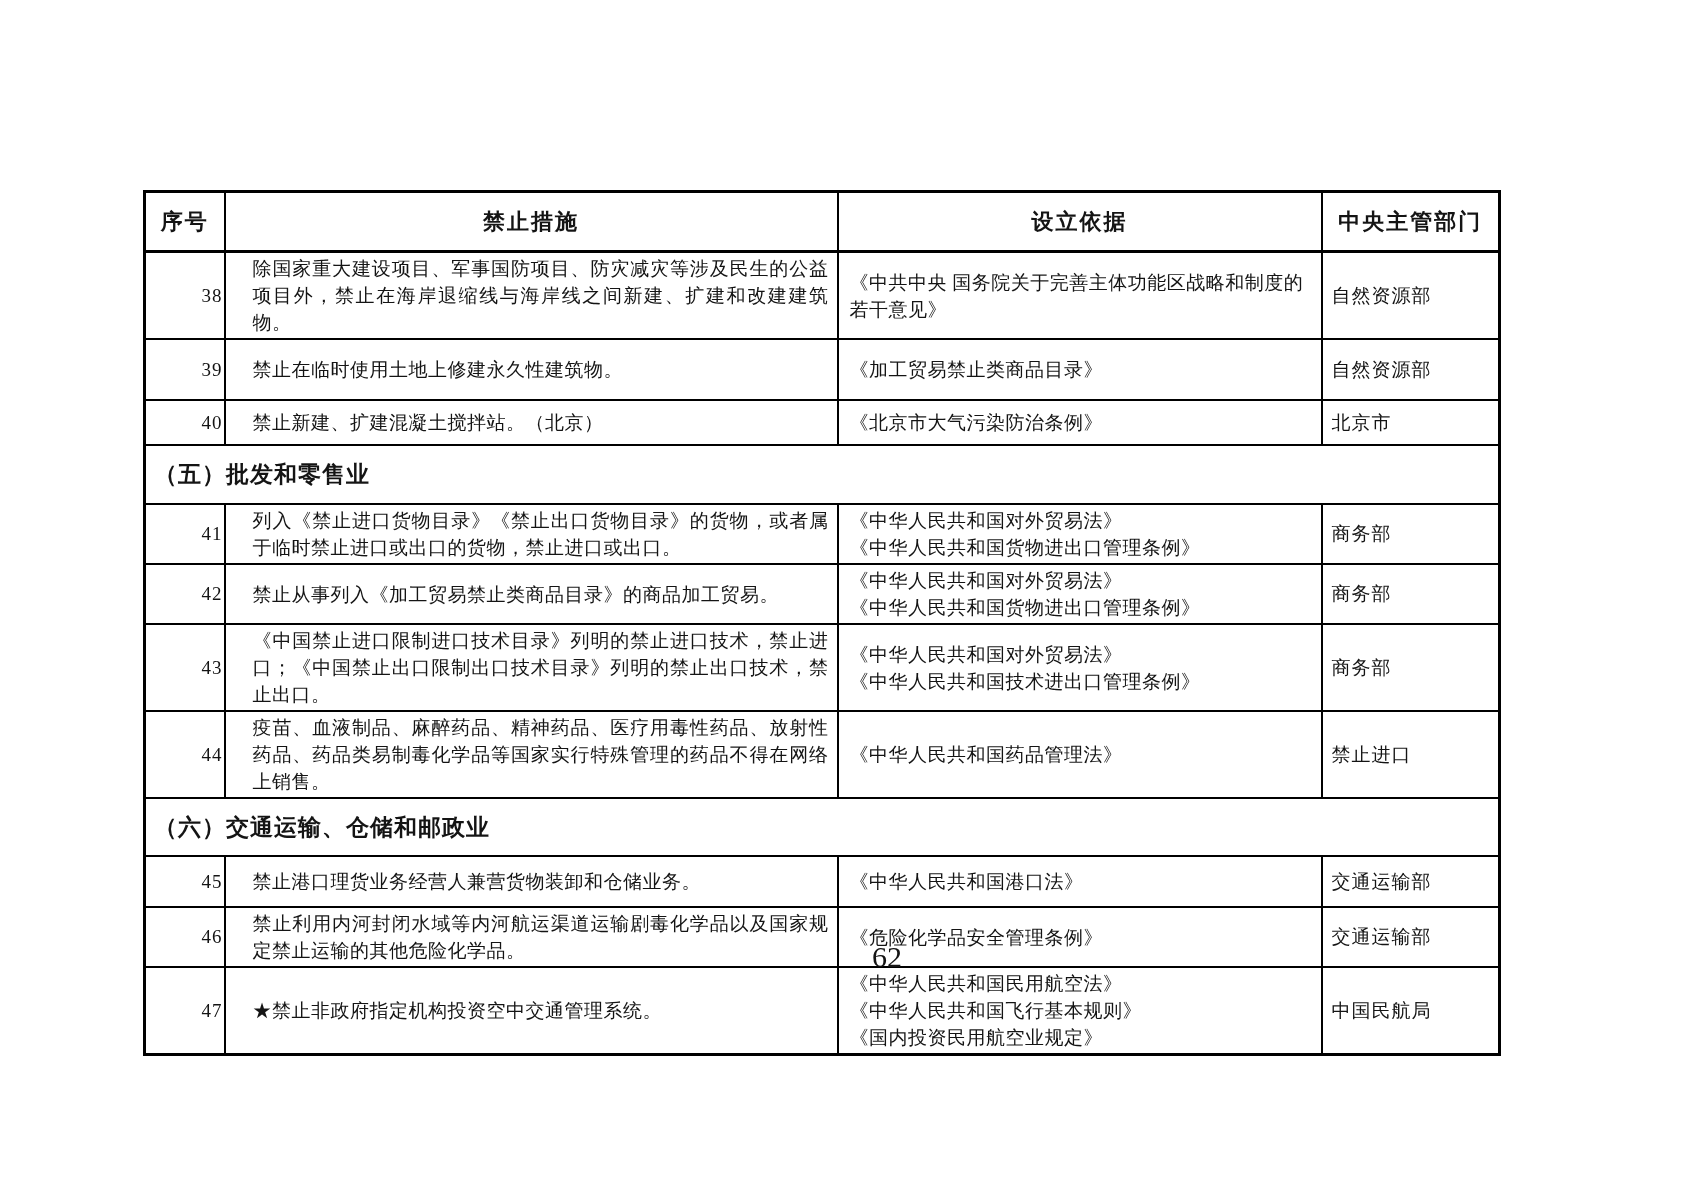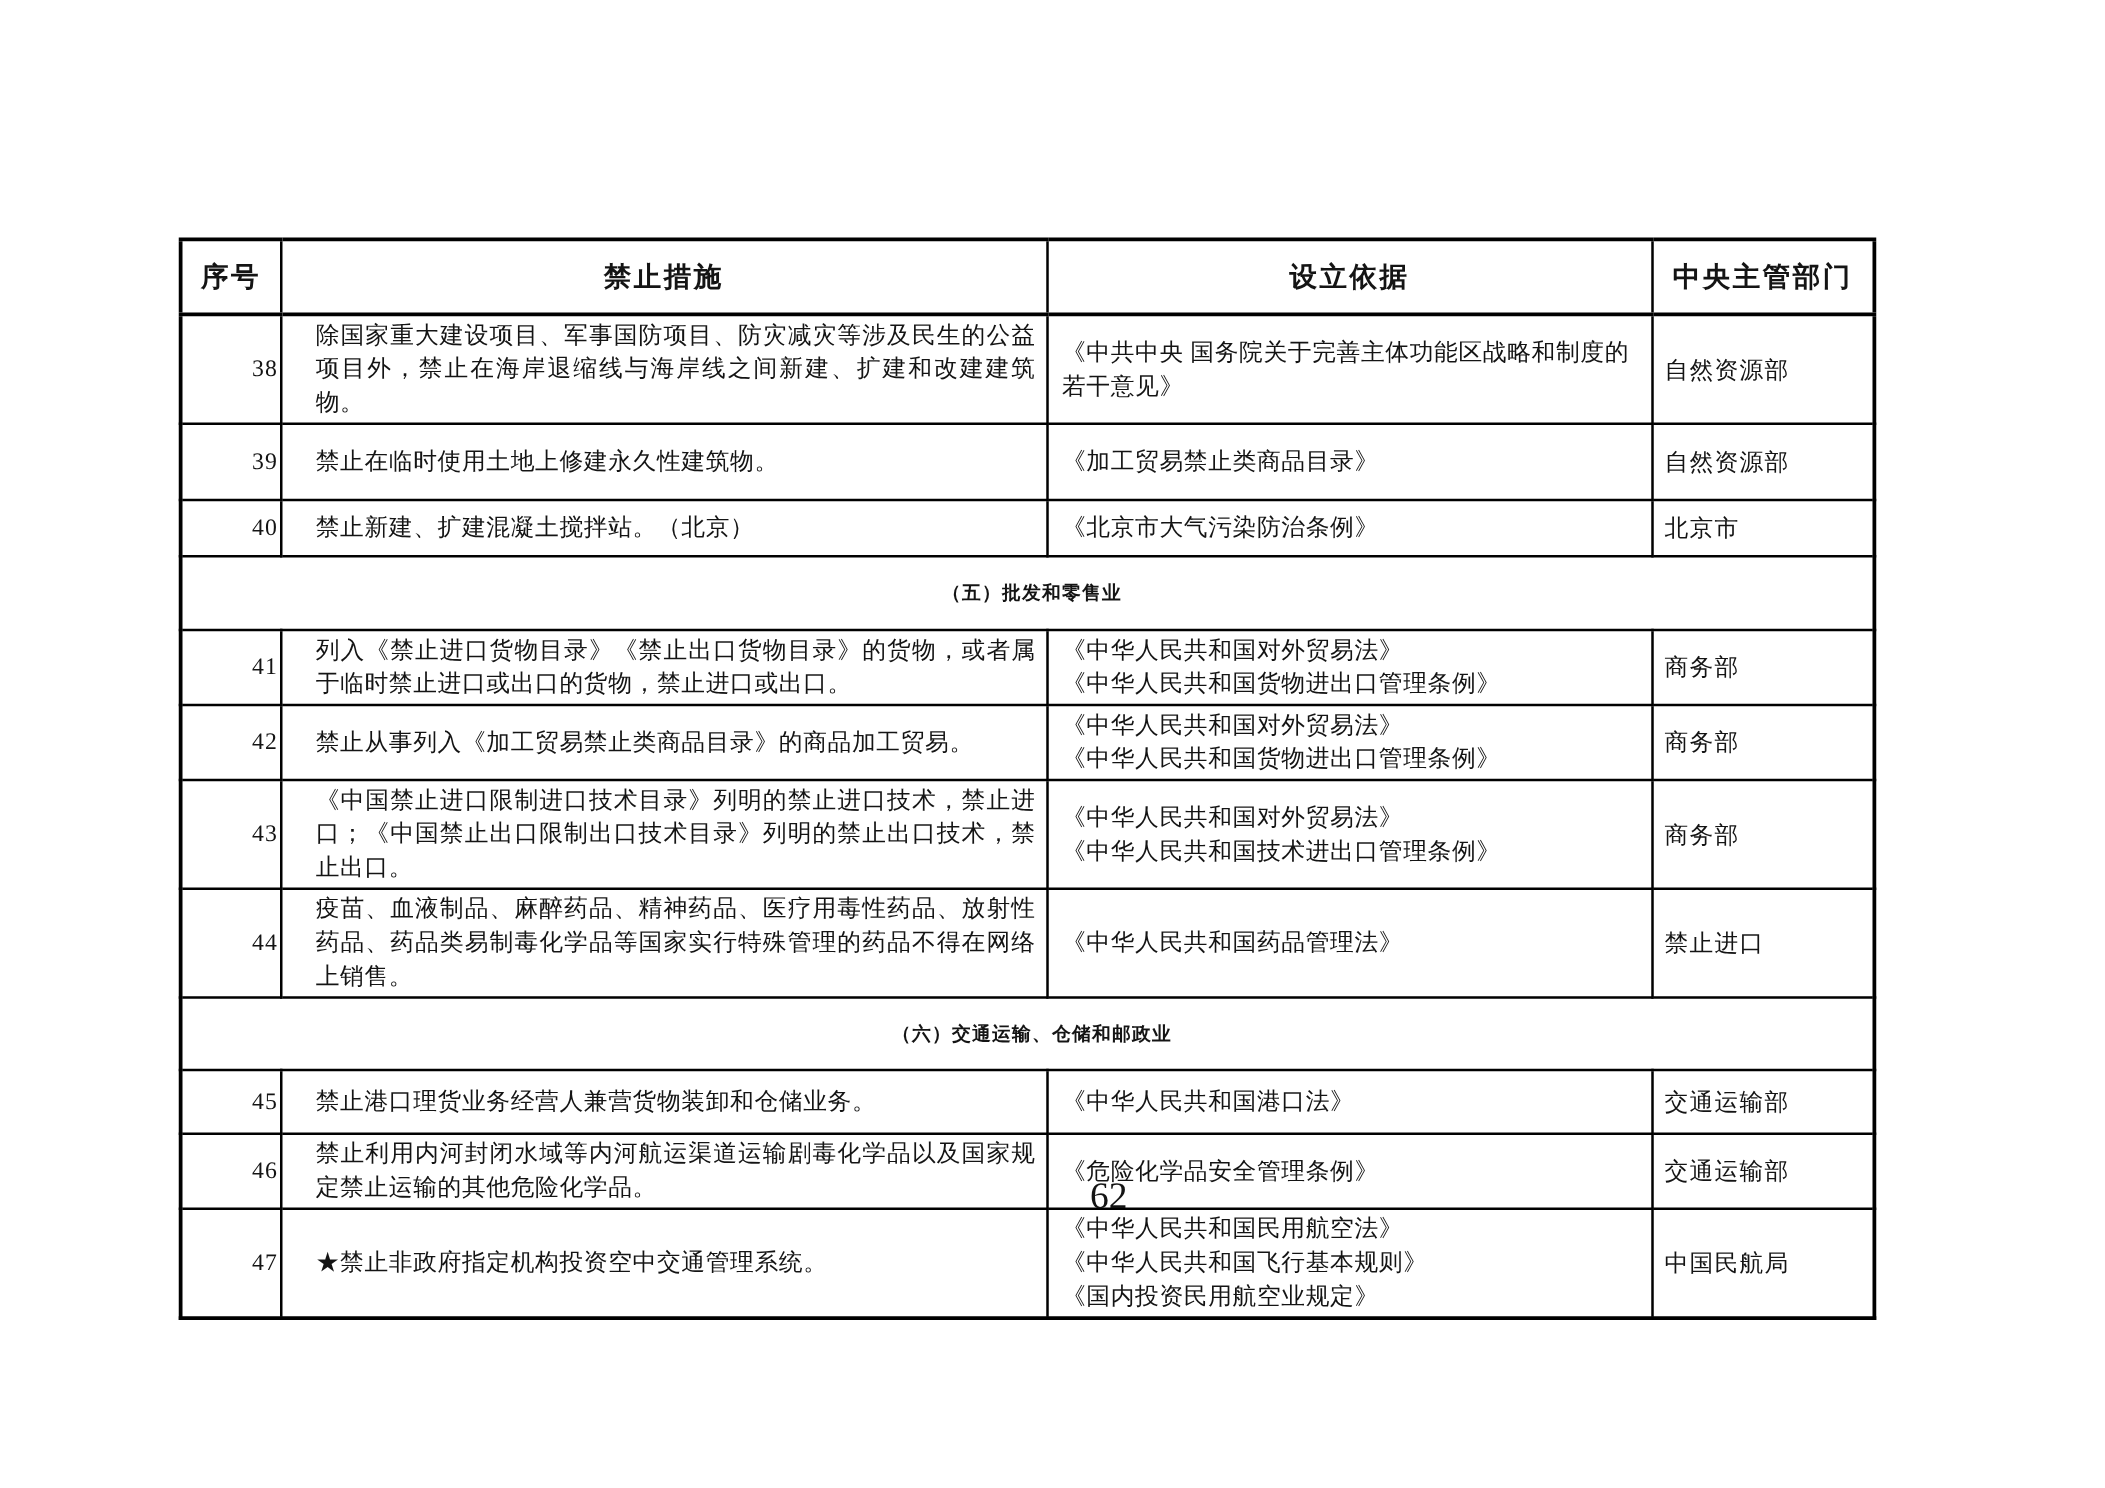--- a/index.html
+++ b/index.html
@@ -61,24 +61,24 @@
   .dept-cell {
     font-size: 19px;
     letter-spacing: 1px;
     padding: 2px 4px 2px 9px;
   }
   .section-cell {
     border-top: 3px solid #000;
     border-bottom: 3px solid #000;
     font-family: "Liberation Sans", sans-serif;
     font-weight: bold;
-    font-size: 15px;
+    font-size: 23px;
     letter-spacing: 1px;
     padding-left: 8px;
-    text-align: center;
+    text-align: left;
   }
   .page-number {
     position: absolute;
     left: 160px;
     width: 1454px;
     top: 940px;
     text-align: center;
     font-size: 30px;
     font-family: "Liberation Serif", serif;
   }

